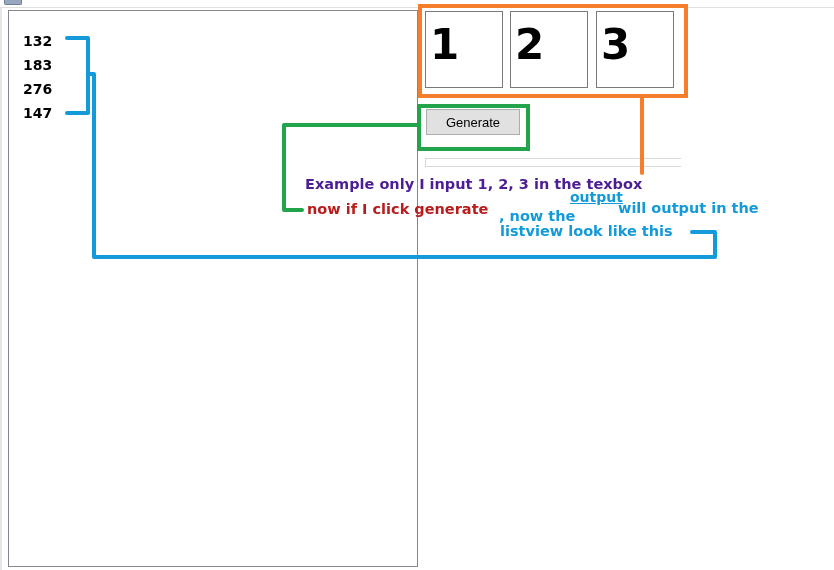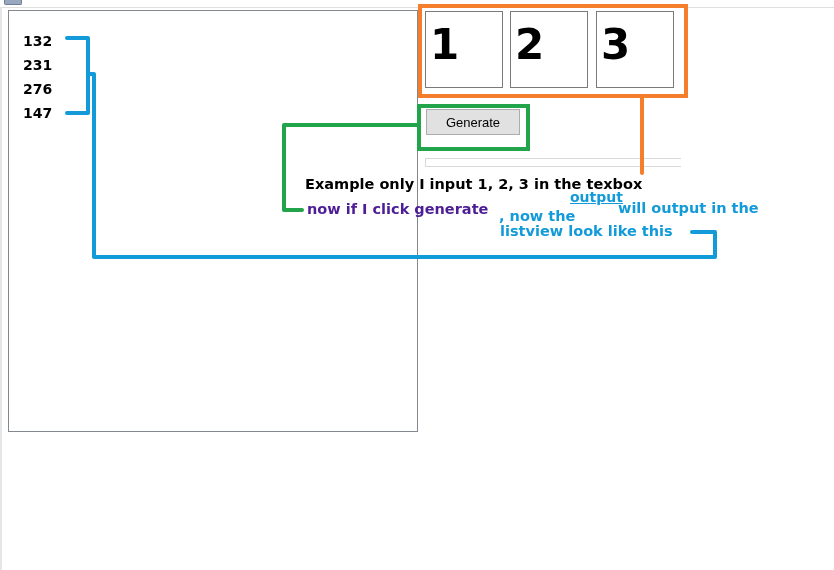--- a/index.html
+++ b/index.html
@@ -13,21 +13,21 @@
     left: 0; top: 7px; width: 834px; height: 563px;
     border-top: 1px solid #e0e0e0; border-left: 2px solid #e6e6e6;
     box-sizing: border-box;
   }
   .app-icon {
     left: 4px; top: 0; width: 16px; height: 4px;
     background: #9aa8bf; border: 1px solid #6f7f9a; border-top: none;
     border-radius: 0 0 2px 2px;
   }
   .listview {
-    left: 8px; top: 10px; width: 410px; height: 422px;
+    left: 8px; top: 10px; width: 410px; height: 557px;
     border: 1px solid #828790; background: #fff; box-sizing: border-box;
   }
   .list-items { position: absolute; left: 14px; top: 20px; }
   .list-item {
     font-family: "DejaVu Sans", sans-serif; font-weight: bold;
     font-size: 14px; color: #000; height: 24px; line-height: 20px;
   }
   .textbox {
     top: 11px; width: 78px; height: 77px; border: 1px solid #7a7a7a;
     background: #fff; box-sizing: border-box;
@@ -41,35 +41,35 @@
     display: flex; align-items: center; justify-content: center; cursor: pointer;
   }
   .progress {
     left: 425px; top: 158px; width: 256px; height: 9px;
     border: 1px solid #d9d9d9; border-right: none; box-sizing: border-box; background: #fff;
   }
   .ann {
     font-family: "DejaVu Sans", sans-serif; font-weight: bold; font-size: 14.5px;
     white-space: nowrap; line-height: 18px;
   }
-  .orange { color: #000000; }
-  .green { color: #4c1d95; }
+  .orange { color: #4c1d95; }
+  .green { color: #b91c1c; }
   .blue { color: #129ad9; }
   svg.overlay { position: absolute; left: 0; top: 0; pointer-events: none; }
 </style>
 </head>
 <body>
 
 <div class="abs window-frame"></div>
 <div class="abs app-icon"></div>
 
 <div class="abs listview">
   <div class="list-items">
     <div class="list-item">132</div>
-    <div class="list-item">231</div>
+    <div class="list-item">183</div>
     <div class="list-item">276</div>
     <div class="list-item">147</div>
   </div>
 </div>
 
 <div class="abs textbox" style="left:425px;">1</div>
 <div class="abs textbox" style="left:510px;">2</div>
 <div class="abs textbox" style="left:596px;">3</div>
 
 <div class="abs gen-btn">

